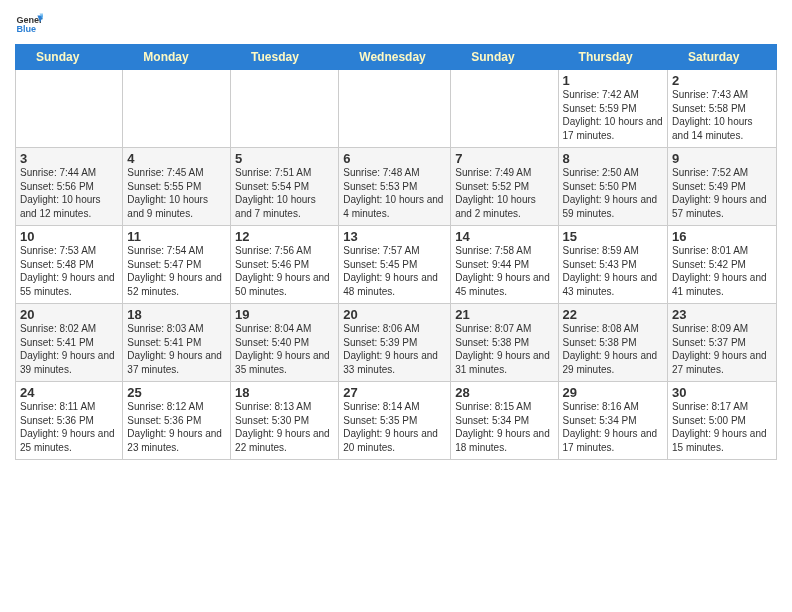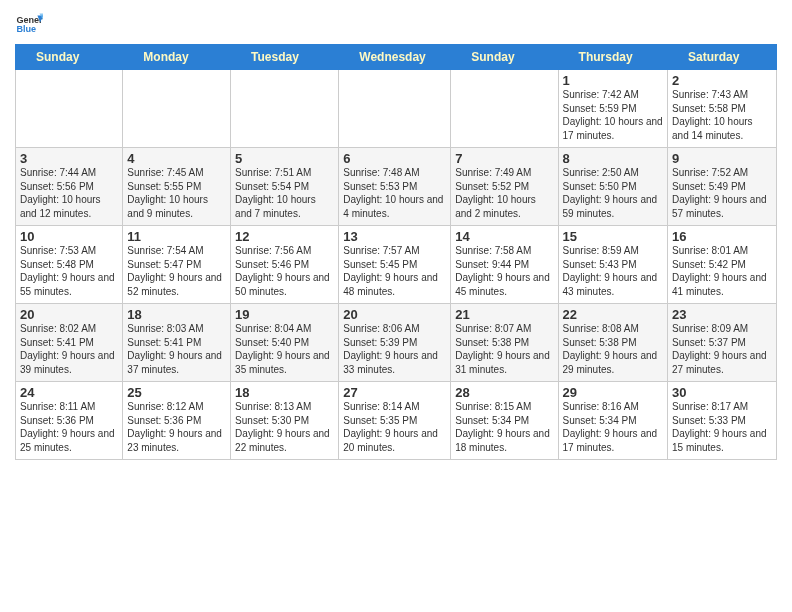--- a/index.html
+++ b/index.html
@@ -296,19 +296,19 @@
           </td>
           <td>
             <span class="day-num">29</span>
             <div class="day-info">Sunrise: 8:16 AM
 Sunset: 5:34 PM
 Daylight: 9 hours and 17 minutes.</div>
           </td>
           <td>
             <span class="day-num">30</span>
             <div class="day-info">Sunrise: 8:17 AM
-Sunset: 5:33 PM
+Sunset: 5:00 PM
 Daylight: 9 hours and 15 minutes.</div>
           </td>
         </tr>
       </tbody>
   </table>
 </div>
 
 </body></html>

